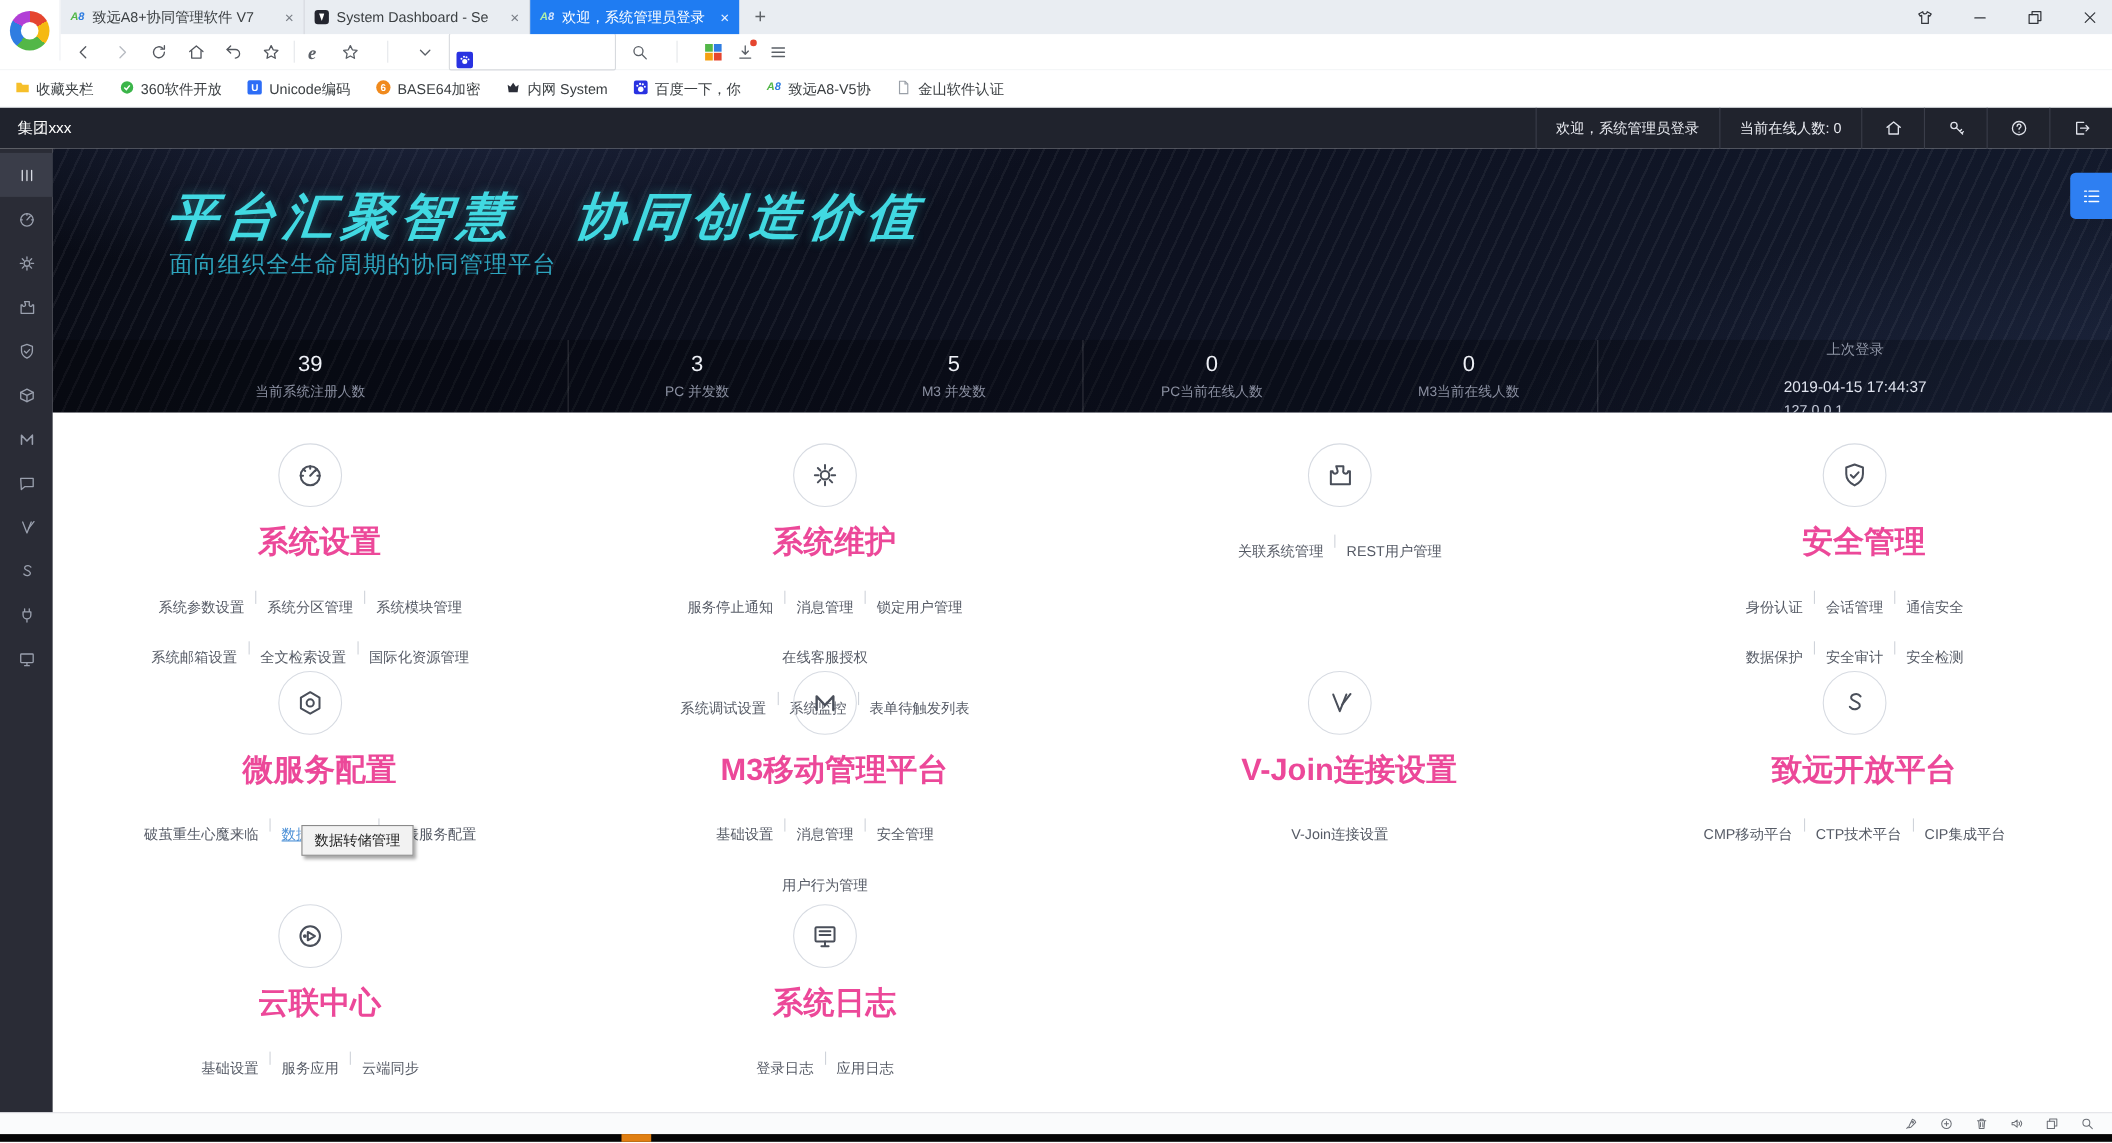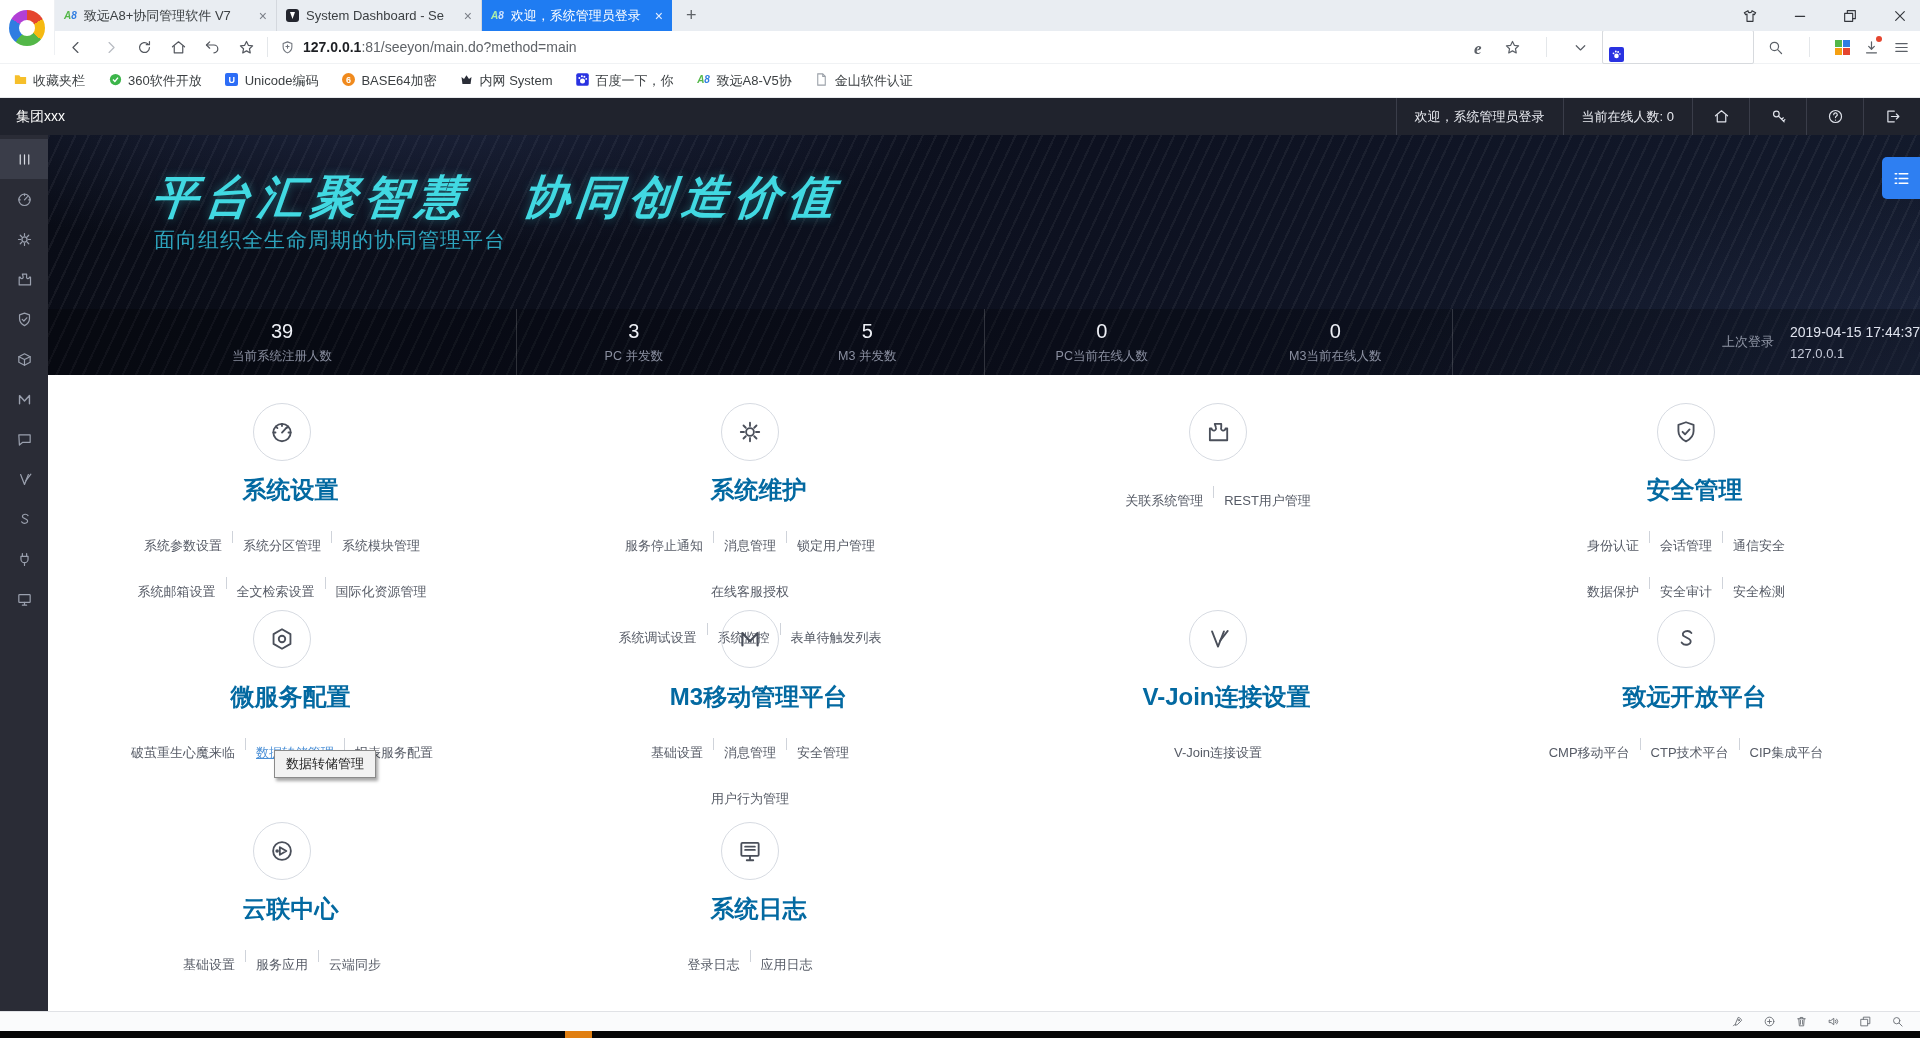--- a/index.html
+++ b/index.html
@@ -84,30 +84,30 @@
   .subtitle { position:absolute; left:106px; top:91px; font-size:21px; color:#2da4bd; letter-spacing:1px; }
   .menu-btn { position:absolute; right:0; top:22px; width:38px; height:42px; background:#2e7ff2; border-radius:5px 0 0 5px; display:flex; align-items:center; justify-content:center; color:#fff; }
   .menu-btn svg { width:19px; height:19px; }
 
   .stats { position:absolute; left:0; right:0; bottom:0; height:66px; display:flex; background:rgba(0,0,0,.22); }
   .stat-group { flex:1 1 25%; display:flex; align-items:center; justify-content:space-around; }
   .stat-group.bordered { border-left:1px solid rgba(255,255,255,.16); }
   .stat { text-align:center; }
   .stat .v { font-size:20px; color:#eef0f6; }
   .stat .l { font-size:12.5px; color:#8a8fa0; margin-top:5px; }
-  .lastlogin { display:flex; align-items:center; justify-content:flex-end; gap:16px; }
+  .lastlogin { display:flex; align-items:center; justify-content:space-between; gap:16px;flex-direction:column; }
   .lastlogin .ll-label { font-size:13px; color:#9096a6; }
   .lastlogin .ll-time { font-size:14px; color:#dfe3ee; }
   .lastlogin .ll-ip { font-size:13px; color:#c4c9d8; margin-top:6px; }
 
   .cards { flex:1; background:#fff; display:grid; grid-template-columns:repeat(4,1fr); grid-template-rows:207px 212px 200px; padding-top:16px; }
   .card { text-align:center; position:relative; padding-top:12px; }
   .card-icon { width:58px; height:58px; border:1px solid #d7dbe2; border-radius:50%; margin:0 auto 13px; display:flex; align-items:center; justify-content:center; color:#4a4f5a; }
   .card-icon svg { width:26px; height:26px; }
-  .card-title { font-size:24px; font-weight:bold; color:#0369a1; margin-bottom:13px;padding-left:17px; }
+  .card-title { font-size:28px; font-weight:bold; color:#ec4899; margin-bottom:13px;padding-left:17px; }
   .links-row { font-size:13px; color:#565b66; margin-bottom:10px; display:flex; justify-content:center; align-items:center; }
   .lnk { cursor:pointer;margin-top:18px; }
   .lnk.hl { color:#4a8fd6; text-decoration:underline; }
   .sep { width:1px; height:12px; background:#cfd3da; margin:0 10px; }
   .tooltip { position:absolute; left:226px; top:152px; background:#f2f2f2; border:1px solid #8a8a8a; box-shadow:2px 3px 3px rgba(0,0,0,.35); padding:4px 11px; font-size:13px; color:#1d1d1d; white-space:nowrap; }
 
   
   .bottombar { height:20px; background:#fafbfc; border-top:1px solid #e0e2e6; display:flex; align-items:center; justify-content:flex-end; padding-right:16px; gap:19px; color:#6a6e75; }
   .bottombar svg { width:13px; height:13px; }
   .taskbar { height:7px; background:#060606; position:relative; }
@@ -194,29 +194,20 @@
             <path d="M3.5 8.5H14a5.5 5.5 0 1 1 0 11"></path>
           </svg>
         </span>
         <span class="ni">
           <svg viewBox="0 0 24 24" fill="none" stroke="currentColor" stroke-width="1.7" stroke-linecap="round" stroke-linejoin="round" width="100%" height="100%">
             <path d="M12 3.5l2.6 5.4 6 .8-4.4 4.1 1.1 5.9-5.3-2.9-5.3 2.9 1.1-5.9L3.4 9.7l6-.8z"></path>
           </svg>
         </span>
       </div>
     <div class="ab-div"></div>
-    <div class="url-sec">
-      <span class="shield">
-          <svg viewBox="0 0 24 24" fill="none" stroke="currentColor" stroke-width="1.7" stroke-linecap="round" stroke-linejoin="round" width="100%" height="100%">
-            <path d="M12 3l7 2.5V11c0 4.5-3 7.6-7 9.6-4-2-7-5.1-7-9.6V5.5z"></path>
-            <path d="M12 8v5M9.5 10.5h5"></path>
-          </svg>
-        </span>
-      <span class="url-text"><b>127.0.0.1</b><span>:81/seeyon/main.do?method=main</span></span>
-    </div>
     <div class="right-icons">
       <span class="ri ie-e">e</span>
       <span class="ri">
           <svg viewBox="0 0 24 24" fill="none" stroke="currentColor" stroke-width="1.7" stroke-linecap="round" stroke-linejoin="round" width="100%" height="100%">
             <path d="M12 3.5l2.6 5.4 6 .8-4.4 4.1 1.1 5.9-5.3-2.9-5.3 2.9 1.1-5.9L3.4 9.7l6-.8z"></path>
           </svg>
         </span>
       <div class="ab-div"></div>
       <span class="ri">
           <svg viewBox="0 0 24 24" fill="none" stroke="currentColor" stroke-width="1.7" stroke-linecap="round" stroke-linejoin="round" width="100%" height="100%">

